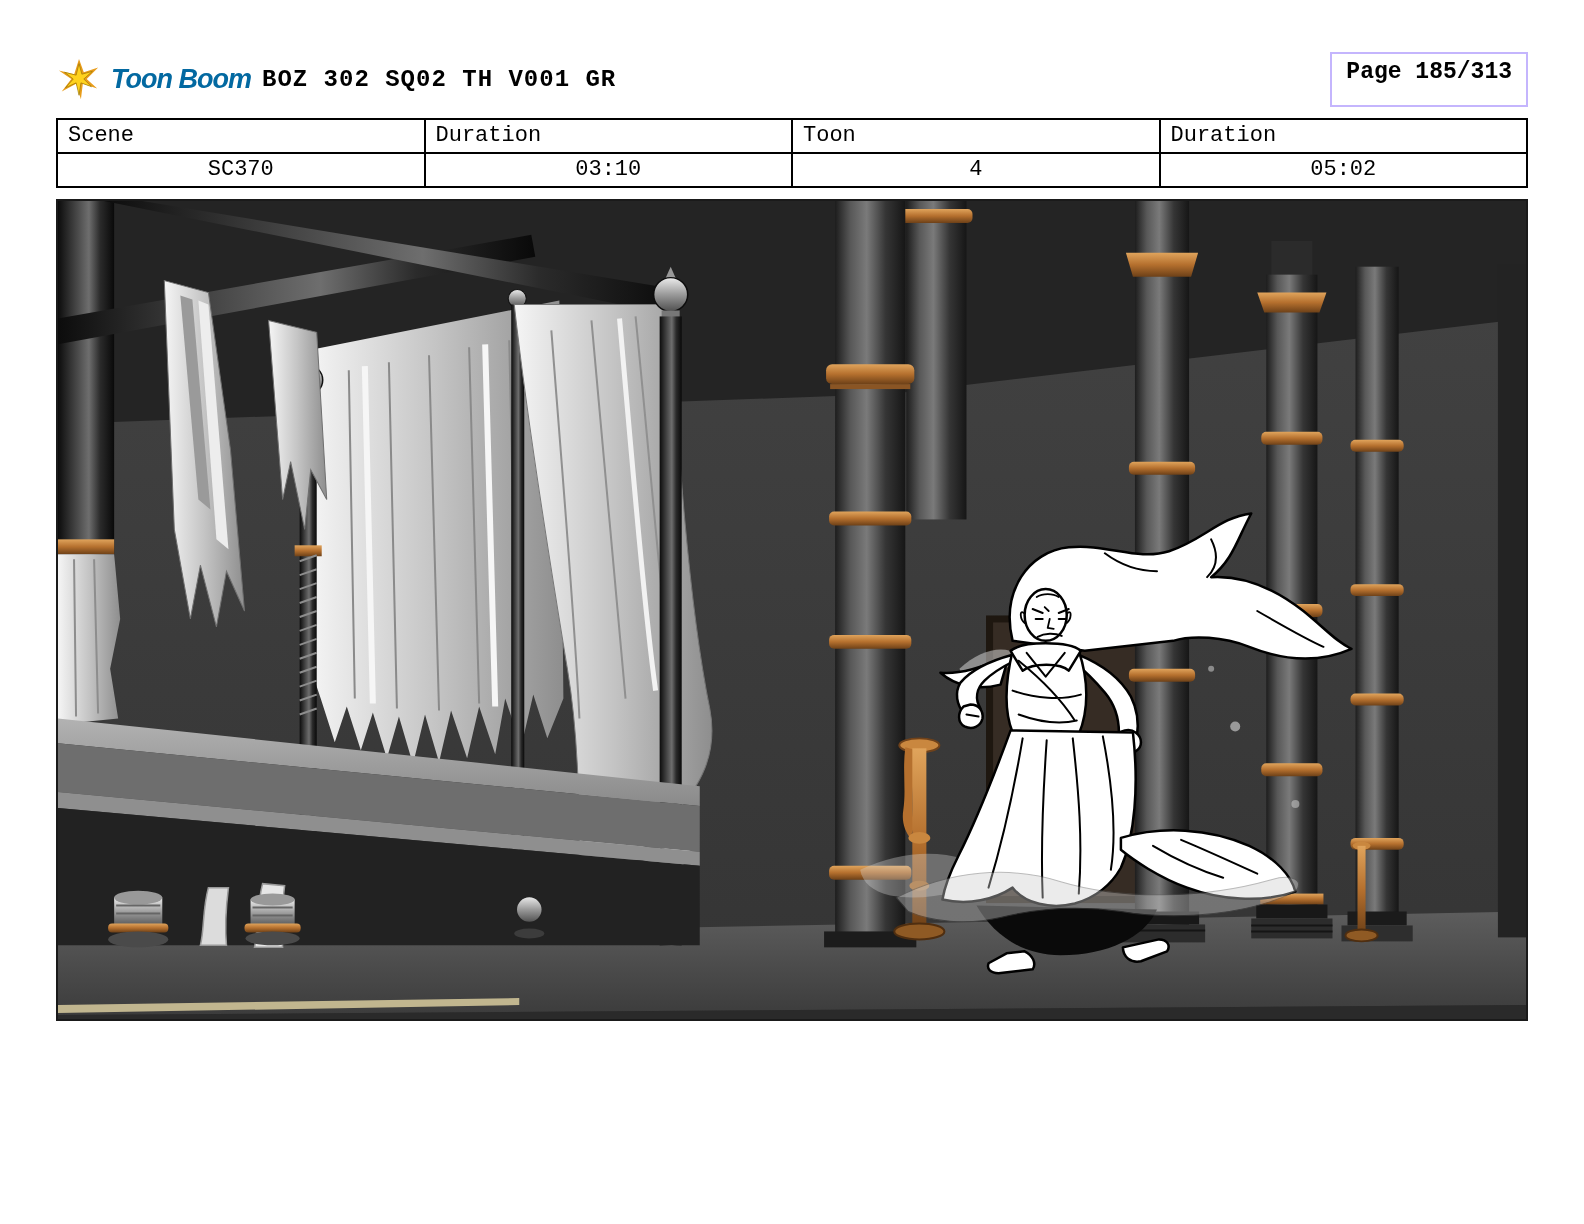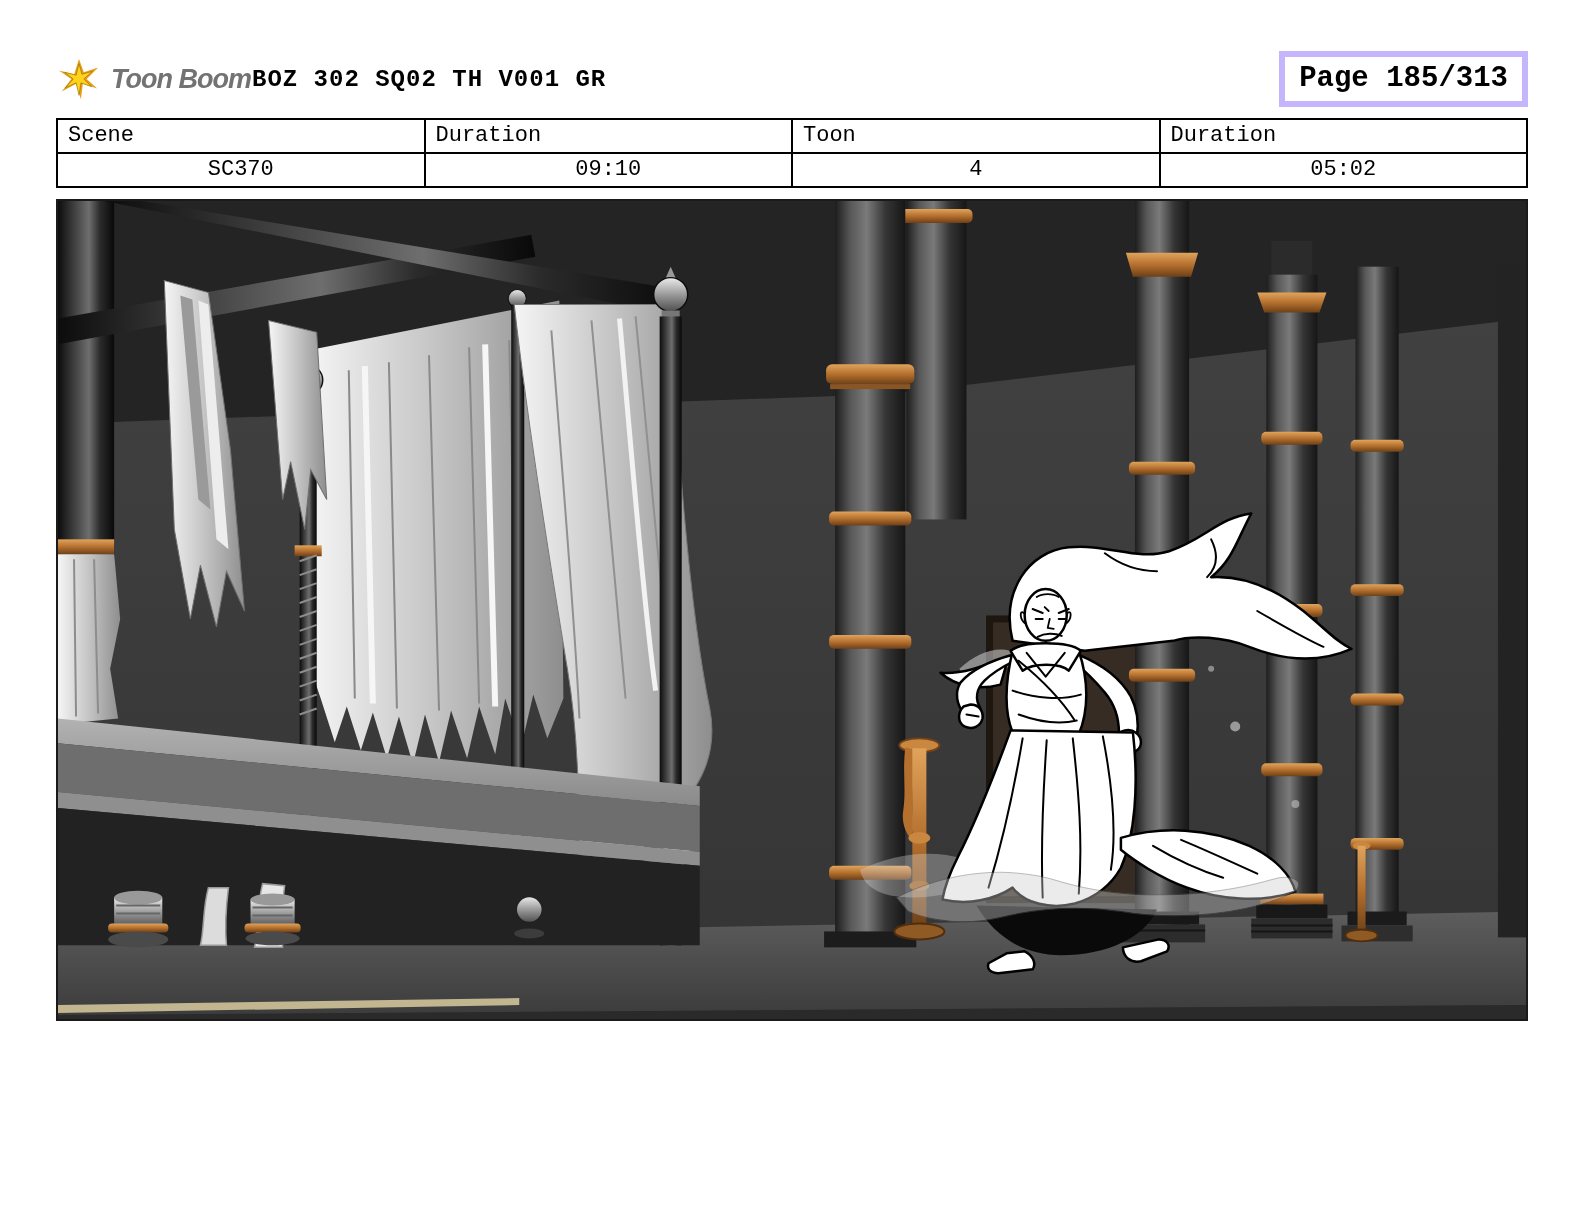--- a/index.html
+++ b/index.html
@@ -11,31 +11,31 @@
   }
   .page { width:1584px; height:1224px; padding:54px 56px 0 56px; background:#fff; }
 
   
   .topbar { display:flex; align-items:center; height:50px; margin-bottom:14px; }
   .logo { display:flex; align-items:center; gap:9px; width:196px; flex:0 0 auto; }
   .logo-burst { width:46px; height:46px; flex:0 0 auto; }
   .logo-text {
     font-family:"Liberation Sans", sans-serif;
     font-style:italic; font-weight:bold;
-    font-size:27px; color:#737373; letter-spacing:-1px;
+    font-size:27px; color:#0369a1; letter-spacing:-1px;
     white-space:nowrap;
   }
   .board-title {
     font-weight:bold; font-size:24px; letter-spacing:1px;
-    flex:1 1 auto; white-space:nowrap;
+    margin-left:10px; flex:1 1 auto; white-space:nowrap;
   }
   .page-badge {
     flex:0 0 auto;
-    border:6px solid #c4b5fd; padding:5px 14px 6px;
-    font-weight:bold; font-size:29px; white-space:nowrap;
+    border:2px solid #c4b5fd; padding:5px 14px 20px;
+    font-weight:bold; font-size:23px; white-space:nowrap;
   }
 
   
   table.info-table {
     width:100%; border-collapse:collapse; table-layout:fixed;
     margin-bottom:11px;
   }
   table.info-table td {
     border:2px solid #000;
     font-size:22px; line-height:1.1;
@@ -75,21 +75,21 @@
   <table class="info-table">
     <tbody>
         <tr>
       <td class="cell-label">Scene</td>
       <td class="cell-label">Duration</td>
       <td class="cell-label">Toon</td>
       <td class="cell-label">Duration</td>
     </tr>
     <tr>
       <td class="cell-value">SC370</td>
-      <td class="cell-value">09:10</td>
+      <td class="cell-value">03:10</td>
       <td class="cell-value">4</td>
       <td class="cell-value">05:02</td>
     </tr>
   </tbody>
     </table>
 
   <div class="panel-frame">
     <svg viewBox="0 0 1464 822" preserveAspectRatio="none">
       <defs>
         <linearGradient id="wallG" x1="0" y1="0" x2="0" y2="1">

